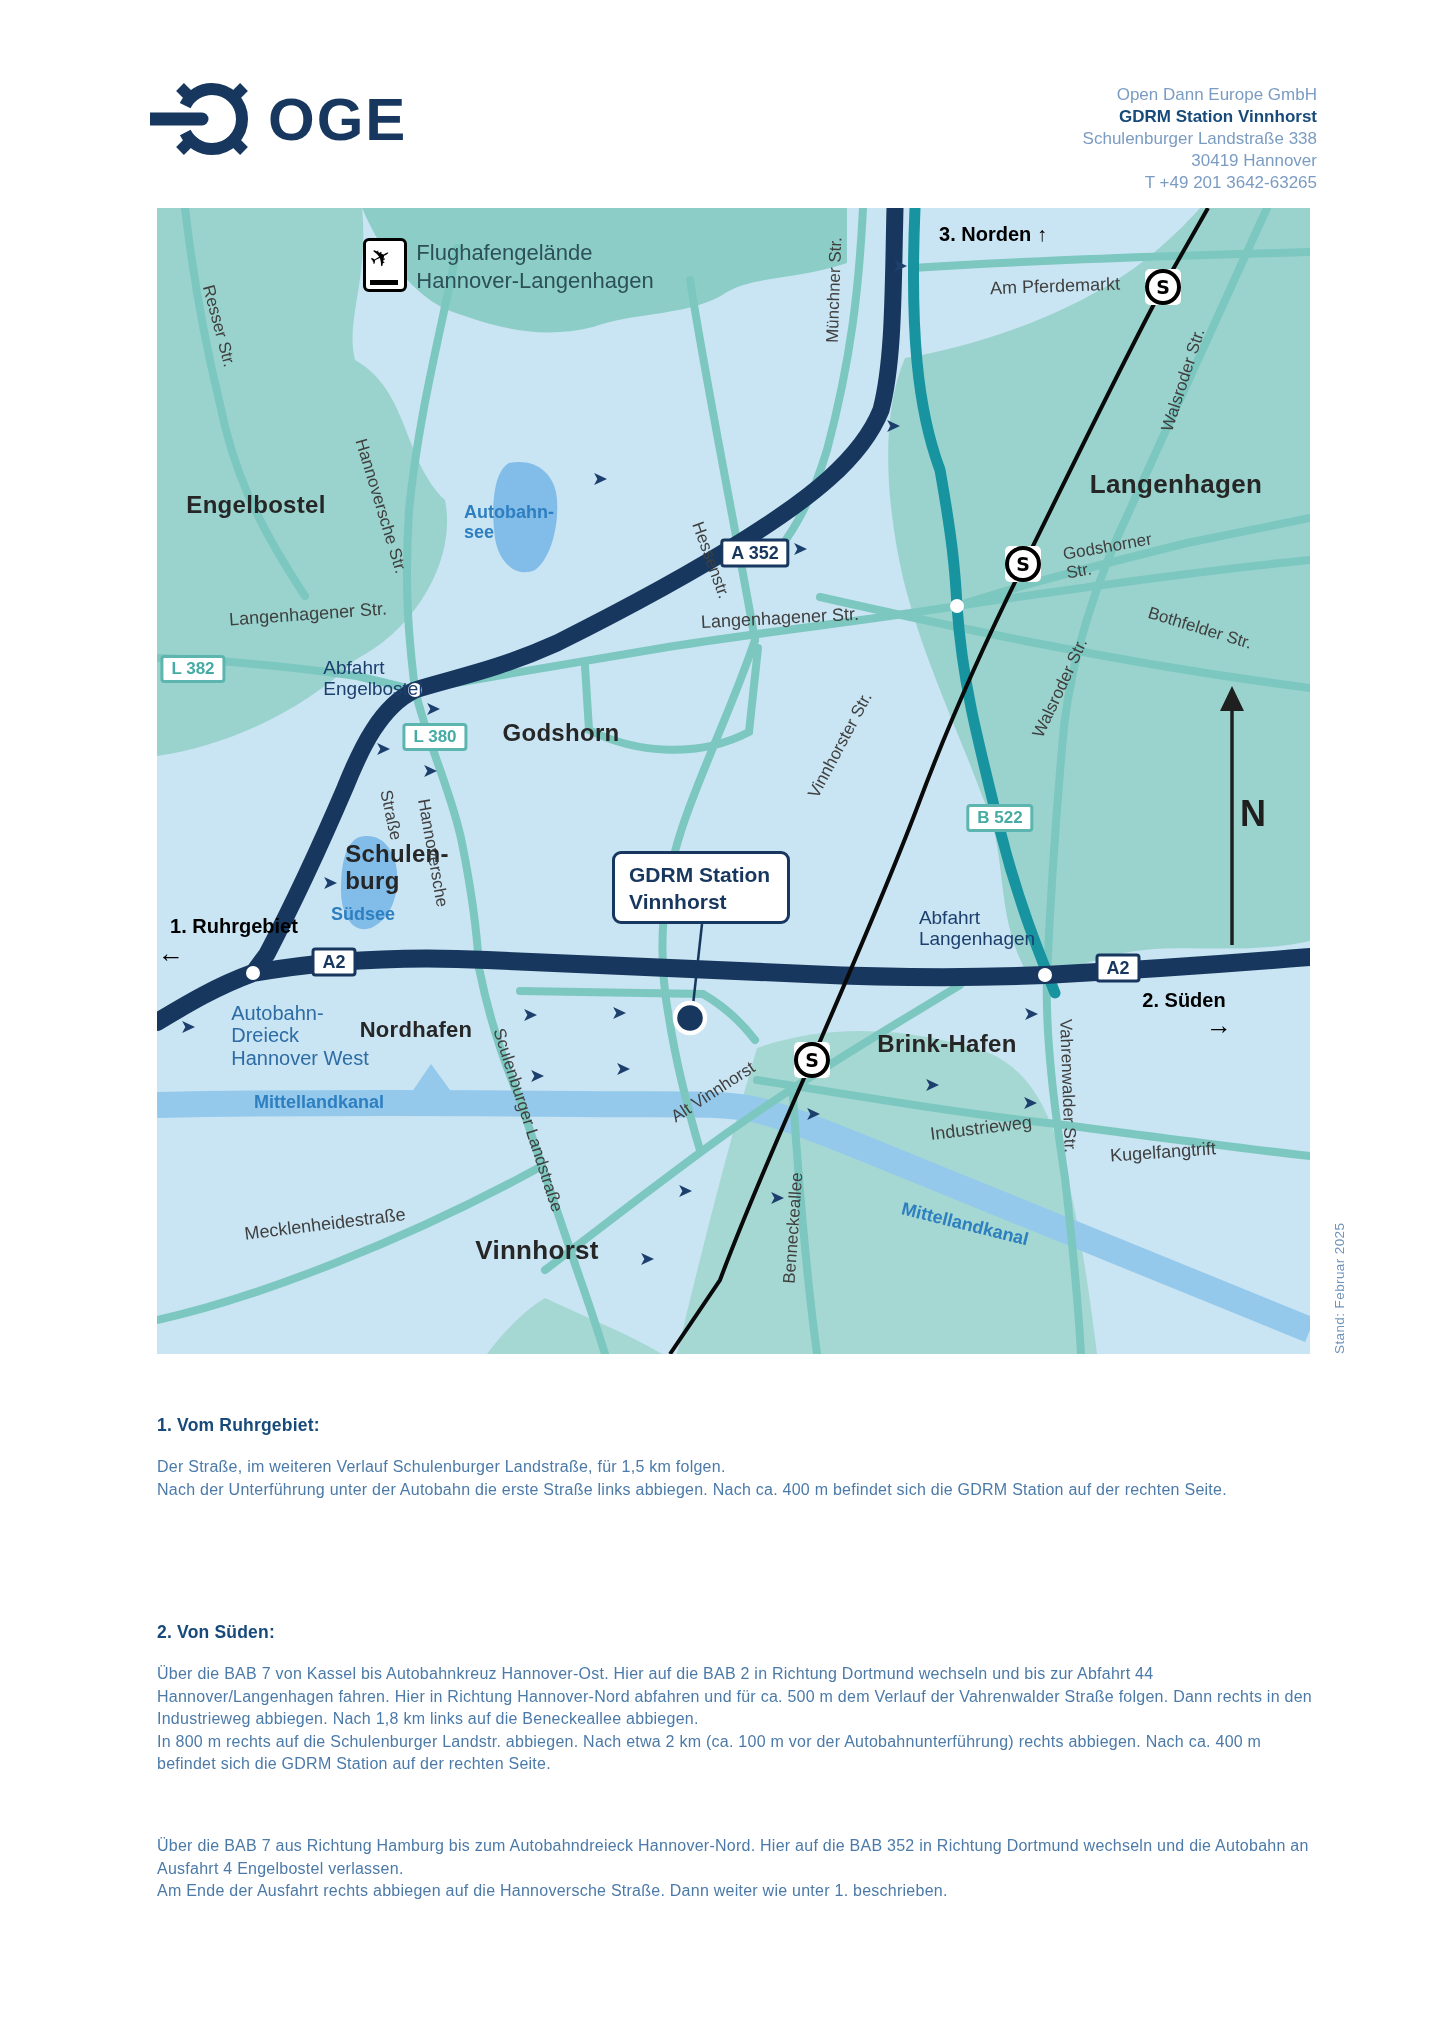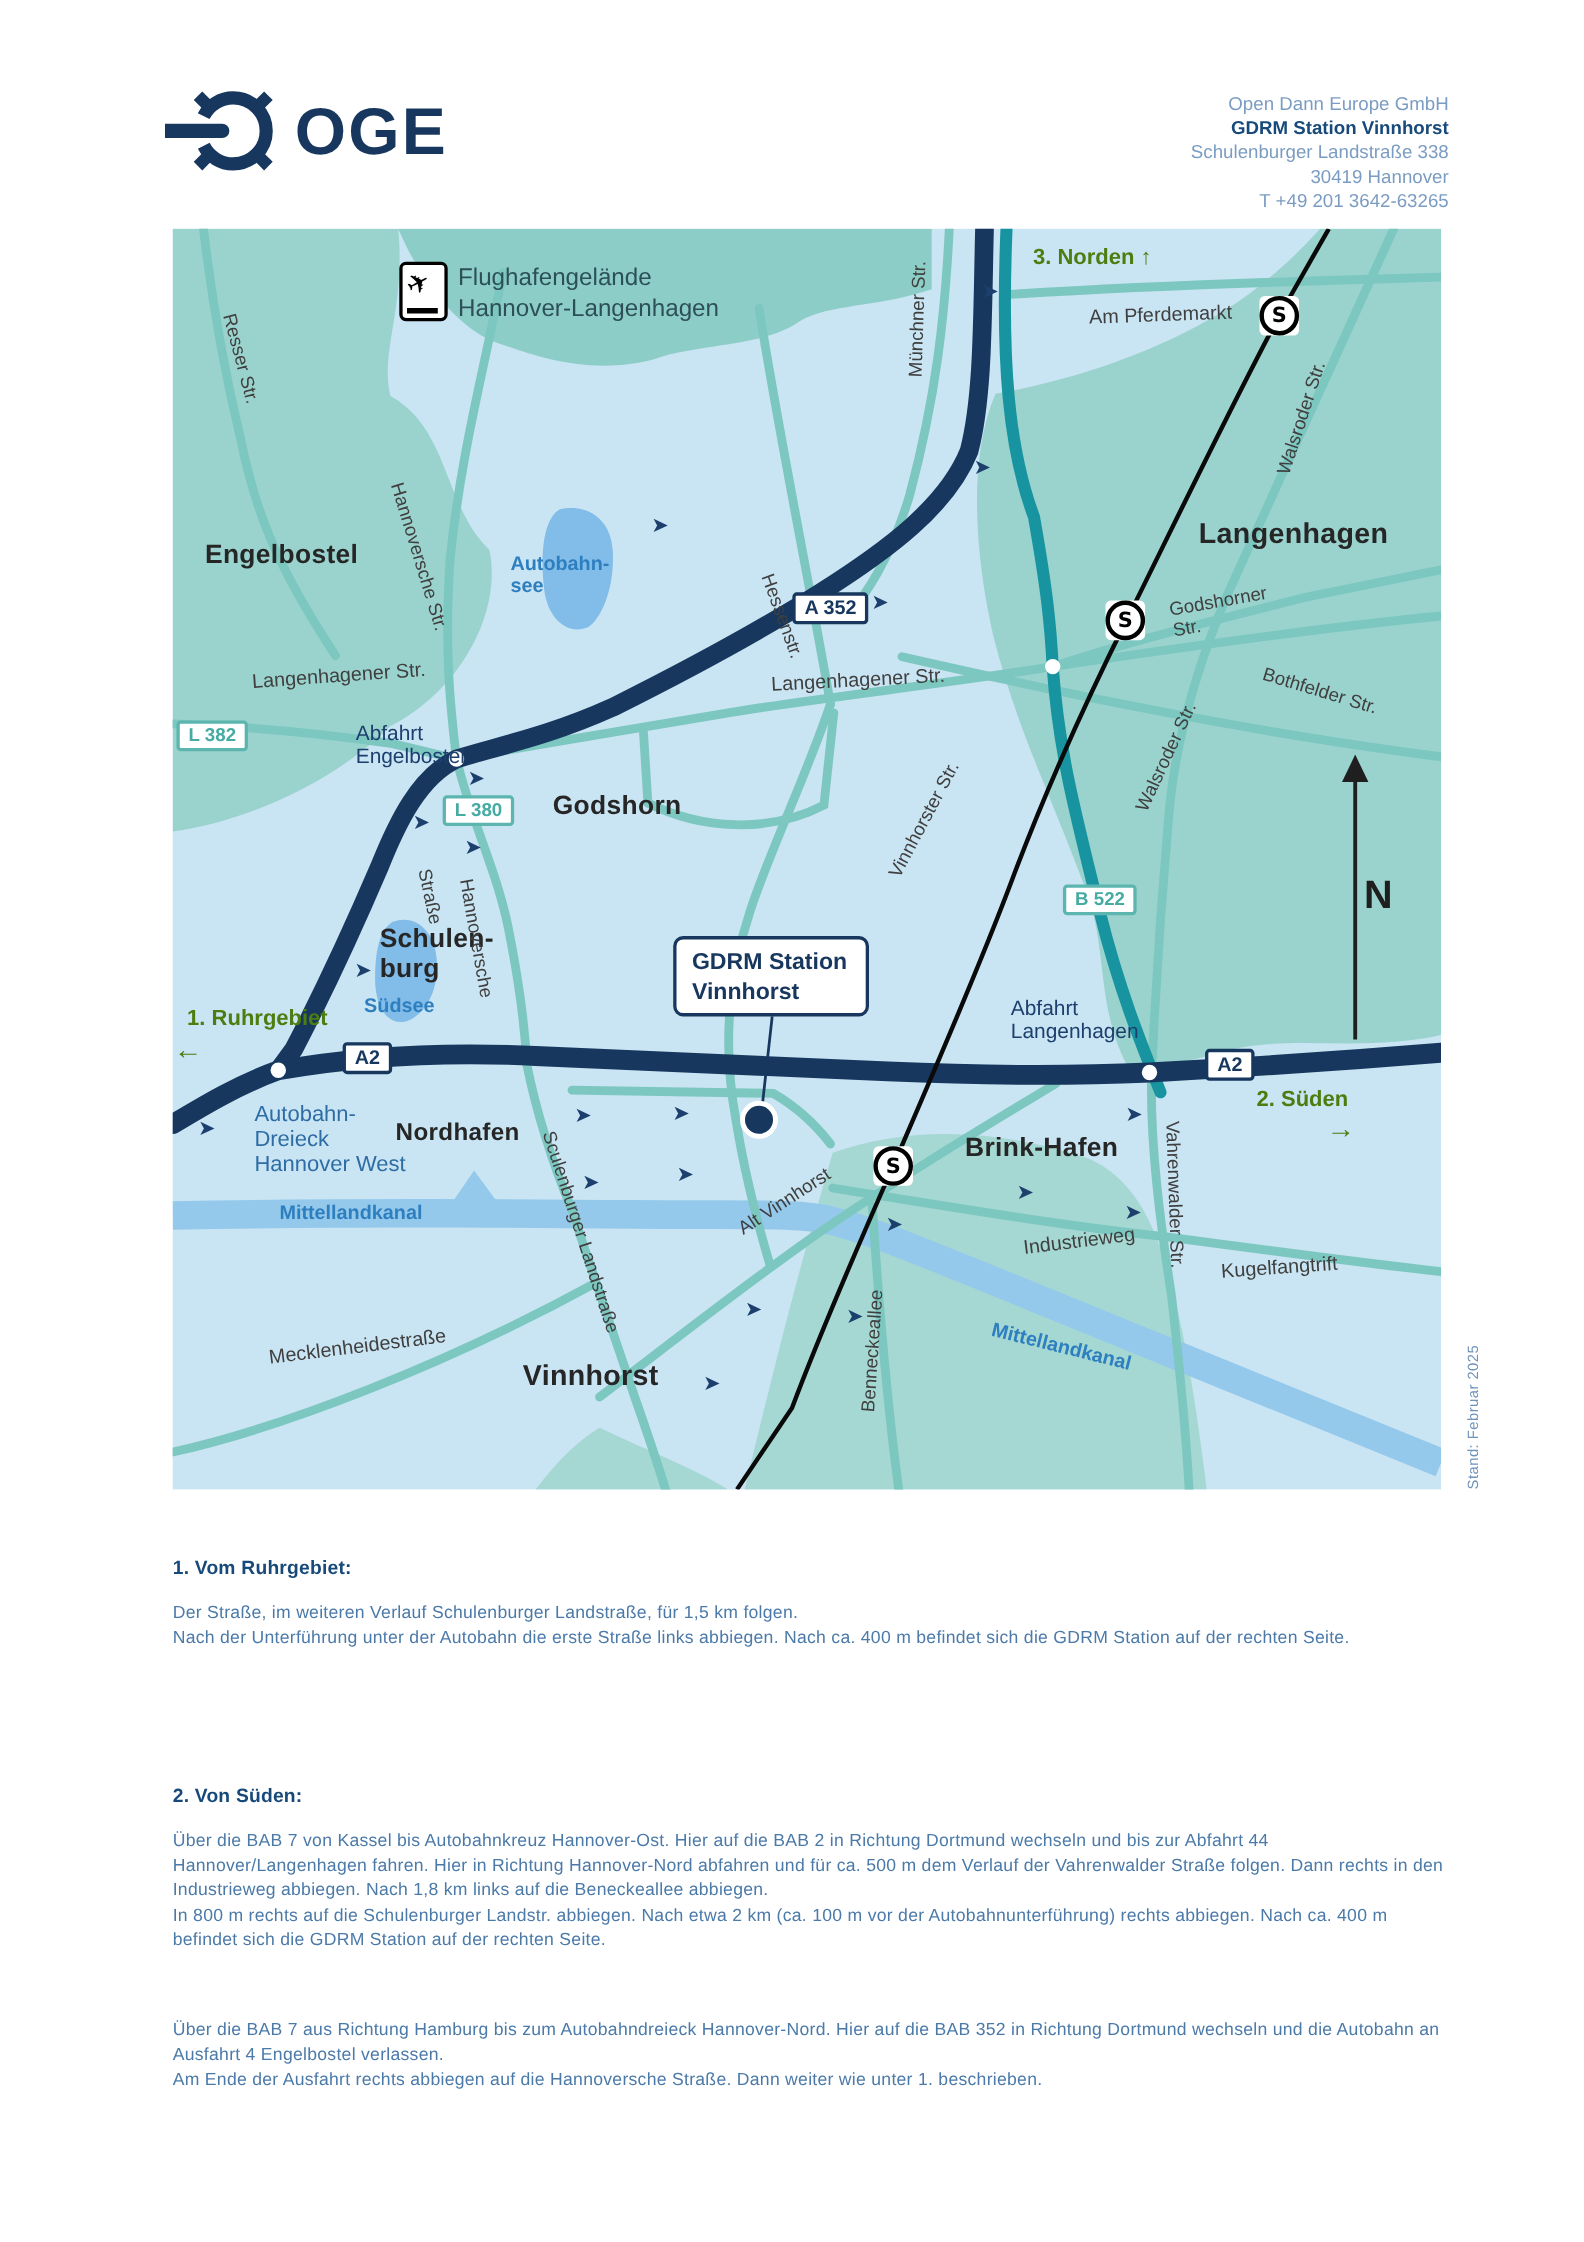--- a/index.html
+++ b/index.html
@@ -14,21 +14,21 @@
   #map-labels{position:absolute;left:0;top:0;width:100%;height:100%;}
   .mlabel{position:absolute;white-space:pre-line;line-height:1.12;text-align:center;}
   .city{font-weight:700;font-size:24px;color:#262626;letter-spacing:.3px;}
   .city-sm{font-size:22px;}
   .city-lg{font-size:26px;}
   .street{font-size:17px;color:#3f3f3f;}
   .street-lg{font-size:18px;}
   .navy{font-size:19px;color:#1c3f6e;}
   .steel{font-size:20px;color:#2d6ca4;}
   .water{font-size:18px;color:#2e7fc0;font-weight:700;}
-  .dir{font-size:20px;font-weight:700;color:#4d7c0f;}
+  .dir{font-size:20px;font-weight:700;color:#000000;}
   .dir-big{font-size:26px;}
   .airport{font-size:22px;color:#2d5058;line-height:1.25;}
   .north-n{font-size:36px;font-weight:700;color:#1f1f1f;}
   .mbadge{position:absolute;background:#fff;border-radius:4px;font-weight:700;padding:1px 8px;white-space:nowrap;}
   .badge-motorway{border:3px solid #17375e;color:#17375e;font-size:18px;}
   .badge-road{border:3px solid #5cb6af;color:#45aba3;font-size:17px;}
   .s-badge{position:absolute;width:36px;height:36px;background:#fff;border-radius:5px;display:flex;align-items:center;justify-content:center;}
   .s-circle{width:28px;height:28px;border:4px solid #000;border-radius:50%;display:flex;align-items:center;justify-content:center;font-weight:800;font-size:19px;color:#000;font-family:"DejaVu Sans",sans-serif;}
   .m-arrow{position:absolute;font-size:19px;color:#1c3f6e;font-family:"DejaVu Sans",sans-serif;}
   #callout{position:absolute;left:455px;top:643px;width:178px;height:73px;background:#fff;border:3px solid #17375e;border-radius:9px;box-sizing:border-box;padding:7px 0 0 14px;font-weight:700;font-size:21px;line-height:27px;color:#17375e;}

